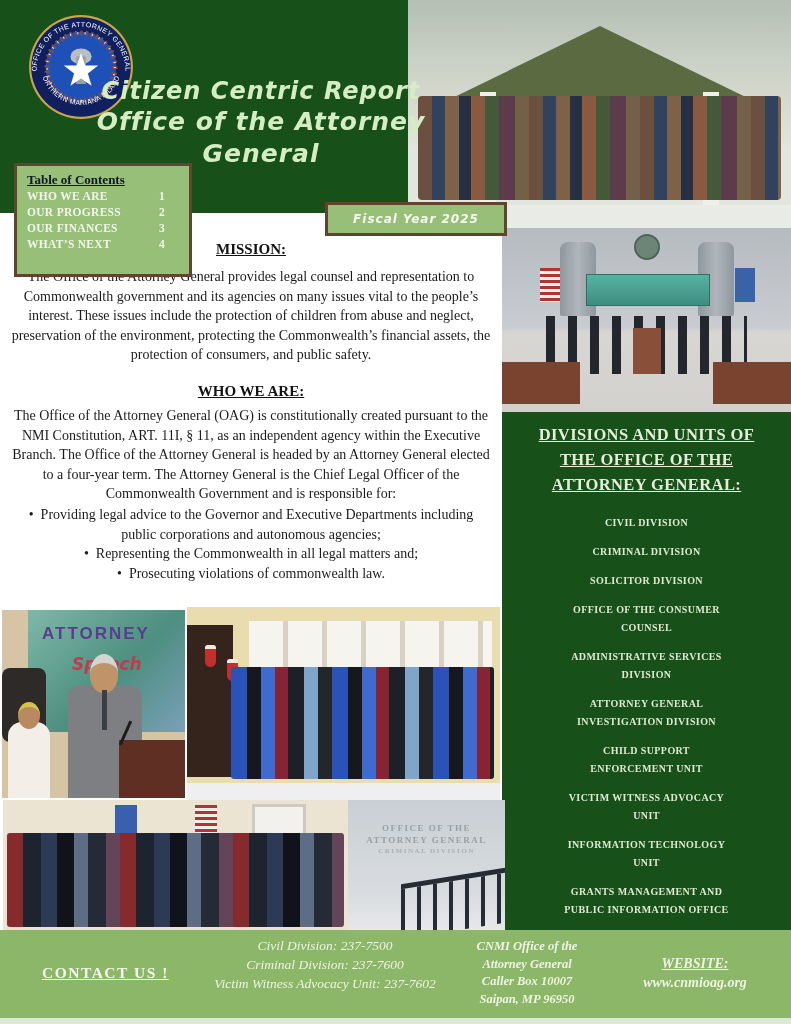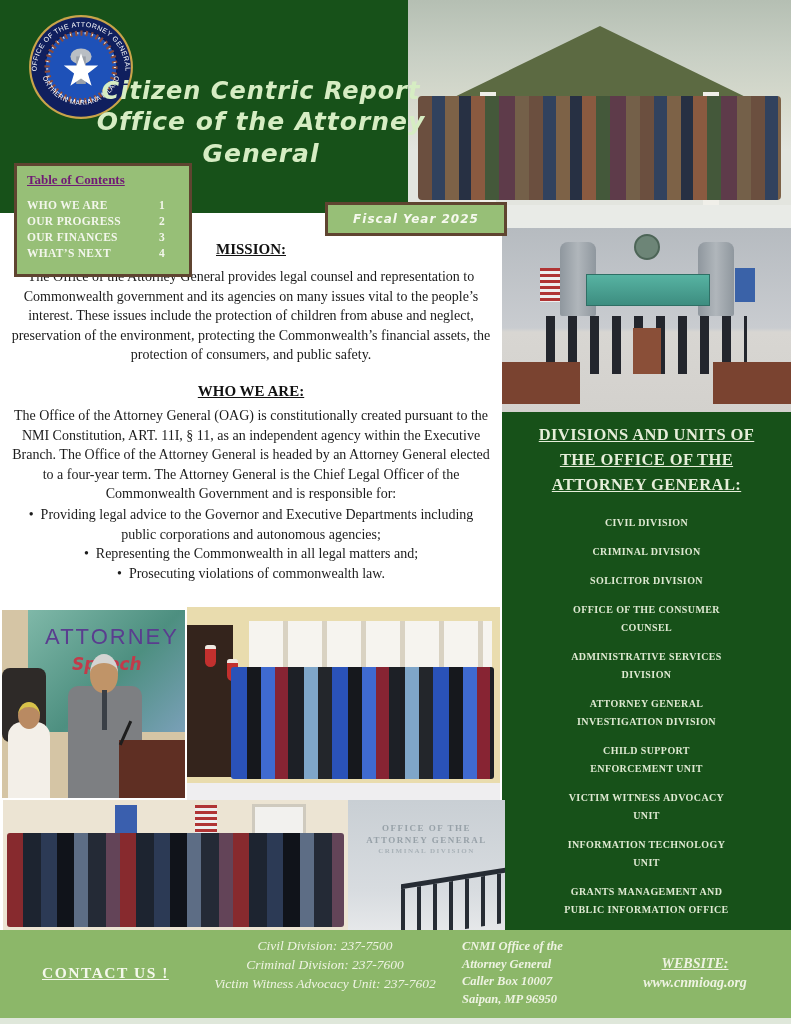--- a/index.html
+++ b/index.html
@@ -11,21 +11,21 @@
   .title-block{position:absolute;left:96px;top:76px;width:330px;text-align:center;z-index:3;}
   .script{font-family:"DejaVu Sans","Liberation Sans",sans-serif;font-style:italic;font-weight:bold;}
   .title-line1{font-size:24px;line-height:30px;color:#d6edc3;letter-spacing:1px;}
   .title-line2{font-size:25px;line-height:32px;color:#d6edc3;letter-spacing:1px;}
 
   .seal{position:absolute;left:28px;top:14px;width:106px;height:106px;z-index:3;}
 
   
   .toc{position:absolute;left:14px;top:163px;width:152px;height:96px;background:#97bf77;
        border:3px solid #5f4430;z-index:5;padding:6px 10px;box-sizing:content-box;}
-  .toc-title{font-size:13px;font-weight:bold;color:#701a75;text-decoration:underline;margin-bottom:9px;}
+  .toc-title{font-size:13px;font-weight:bold;color:#0f172a;text-decoration:underline;}
   .toc-row{display:flex;justify-content:space-between;width:138px;font-size:11.5px;font-weight:bold;
            color:#f3f6ec;line-height:16px;letter-spacing:0.3px;}
 
   
   .fiscal{position:absolute;left:325px;top:202px;width:176px;height:28px;background:#97bf77;
           border:3px solid #5f4430;z-index:5;display:flex;align-items:center;justify-content:center;}
   .fiscal span{font-size:12px;color:#f6f9ee;letter-spacing:1px;}
 
   
   .heading{position:absolute;left:0;width:502px;text-align:center;font-size:15px;font-weight:bold;
@@ -67,22 +67,22 @@
      background:repeating-linear-gradient(180deg,#b03434 0 3px,#eeeeee 3px 6px);}
   .ph-court .flag-blue{position:absolute;right:36px;top:40px;width:20px;height:34px;background:#3a62a8;}
   .ph-court .people{position:absolute;left:44px;right:44px;top:88px;height:58px;
      background:repeating-linear-gradient(90deg,#23262d 0 9px,rgba(0,0,0,0) 9px 22px);}
   .ph-court .desk{position:absolute;bottom:8px;width:78px;height:42px;background:#7a4330;}
   .ph-court .podium{position:absolute;left:131px;bottom:38px;width:28px;height:46px;background:#8a4f38;}
 
   .ph-speech{left:2px;top:610px;width:183px;height:188px;z-index:2;background:#d5c5a5;}
   .ph-speech .banner{position:absolute;left:26px;top:0;right:0;height:122px;
      background:linear-gradient(135deg,#7fb8a8,#4d8f80 55%,#7aa0b8);}
-  .ph-speech .w1{position:absolute;left:40px;top:14px;width:140px;text-align:center;
-     font-family:"Liberation Sans",sans-serif;font-weight:normal;font-size:22px;letter-spacing:2px;color:#5a3d8f;}
+  .ph-speech .w1{position:absolute;left:40px;top:14px;width:140px;
+     font-family:"Liberation Sans",sans-serif;font-weight:bold;font-size:17px;letter-spacing:2px;color:#5a3d8f;}
   .ph-speech .w2{position:absolute;left:70px;top:44px;font-size:17px;color:#c23b4a;}
   .ph-speech .chair{position:absolute;left:0;top:58px;width:44px;height:74px;background:#2e2a28;border-radius:8px;}
   .ph-speech .child{position:absolute;left:6px;top:112px;width:42px;height:76px;background:#f3efe8;
      border-radius:14px 14px 0 0;}
   .ph-speech .child::before{content:"";position:absolute;left:10px;top:-20px;width:22px;height:22px;
      border-radius:50%;background:#b98a62;border-top:5px solid #d8c24a;}
   .ph-speech .man-head{position:absolute;left:88px;top:44px;width:28px;height:30px;border-radius:50% 50% 45% 45%;
      background:#c09468;border-top:9px solid #d4d4d2;}
   .ph-speech .man-body{position:absolute;left:66px;top:76px;width:74px;height:112px;
      background:#7d7f82;border-radius:10px 10px 0 0;}
@@ -121,21 +121,21 @@
      border-top:5px solid #262c34;
      background:repeating-linear-gradient(90deg,#262c34 0 4px,rgba(0,0,0,0) 4px 16px);}
 
   
   .footer{position:absolute;left:0;top:930px;width:791px;height:88px;background:#8cb769;z-index:4;
           color:#eef3e2;}
   .contact{position:absolute;left:42px;top:34px;font-size:15.5px;font-weight:bold;letter-spacing:1.5px;
            text-decoration:underline;color:#f4f8ec;}
   .phones{position:absolute;left:175px;top:6px;width:300px;text-align:center;font-style:italic;
           font-size:13.5px;line-height:19px;}
-  .address{position:absolute;left:462px;top:8px;width:130px;font-style:italic;
+  .address{position:absolute;left:462px;top:8px;width:130px;text-align:center;font-style:italic;
            font-weight:bold;font-size:12.5px;line-height:17.5px;}
   .website{position:absolute;left:615px;top:24px;width:160px;text-align:center;font-style:italic;
            font-weight:bold;font-size:14px;line-height:19px;}
   .website .lbl{text-decoration:underline;}
   .bottom-strip{position:absolute;left:0;top:1018px;width:791px;height:6px;background:#dfe7da;z-index:6;}
 </style>
 </head>
 <body>
 
 <div id="page">

